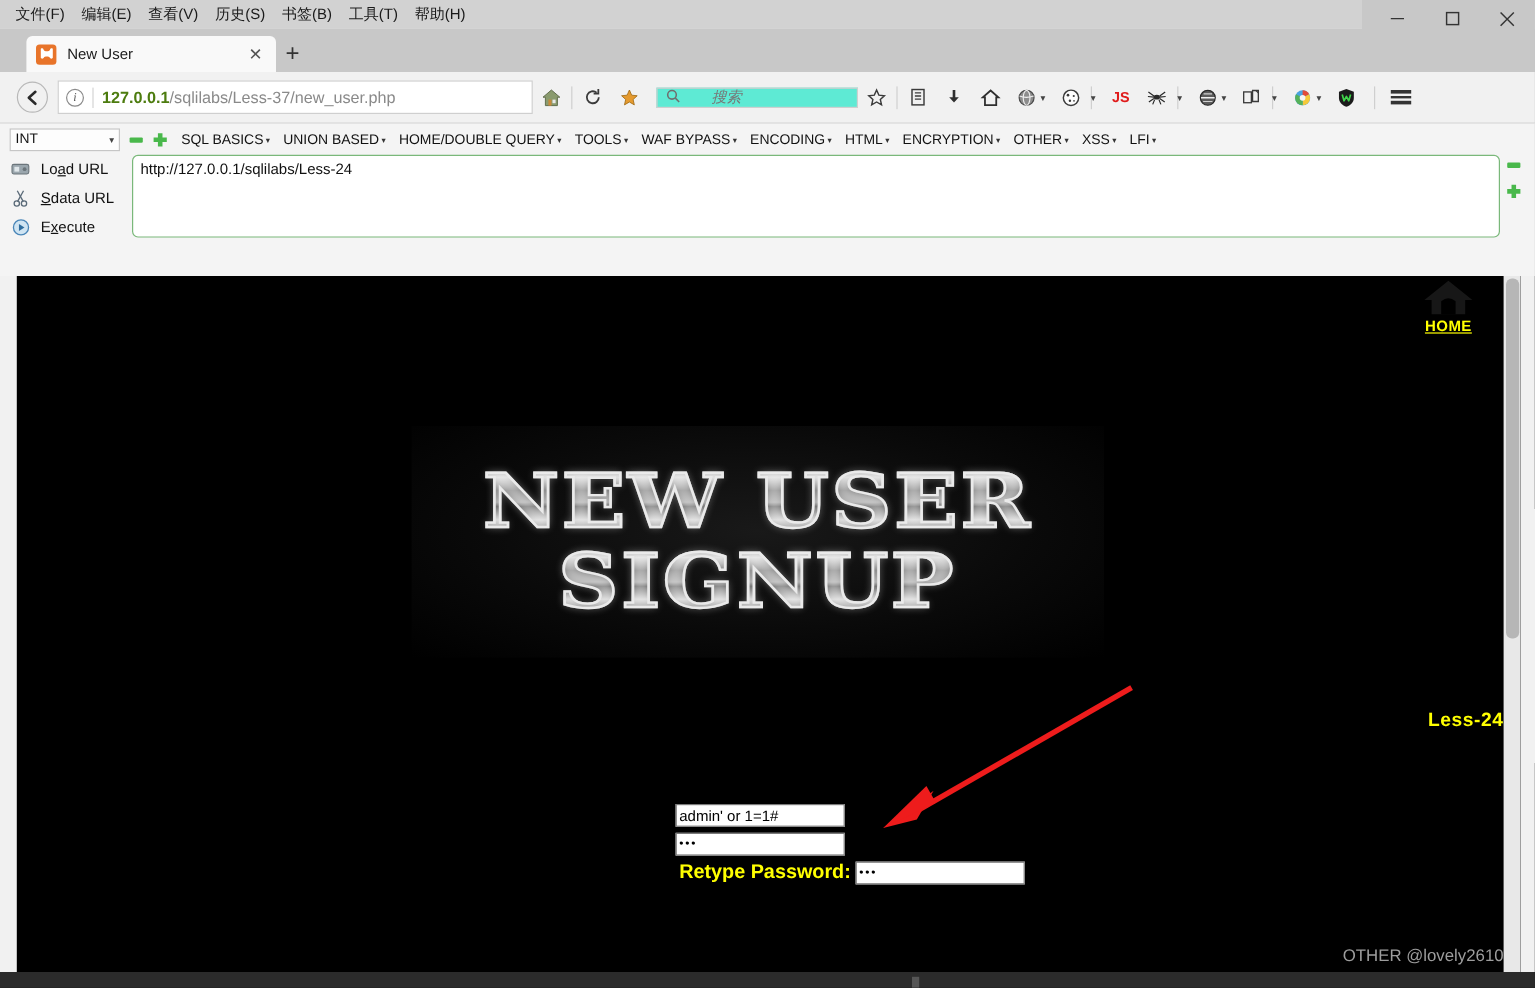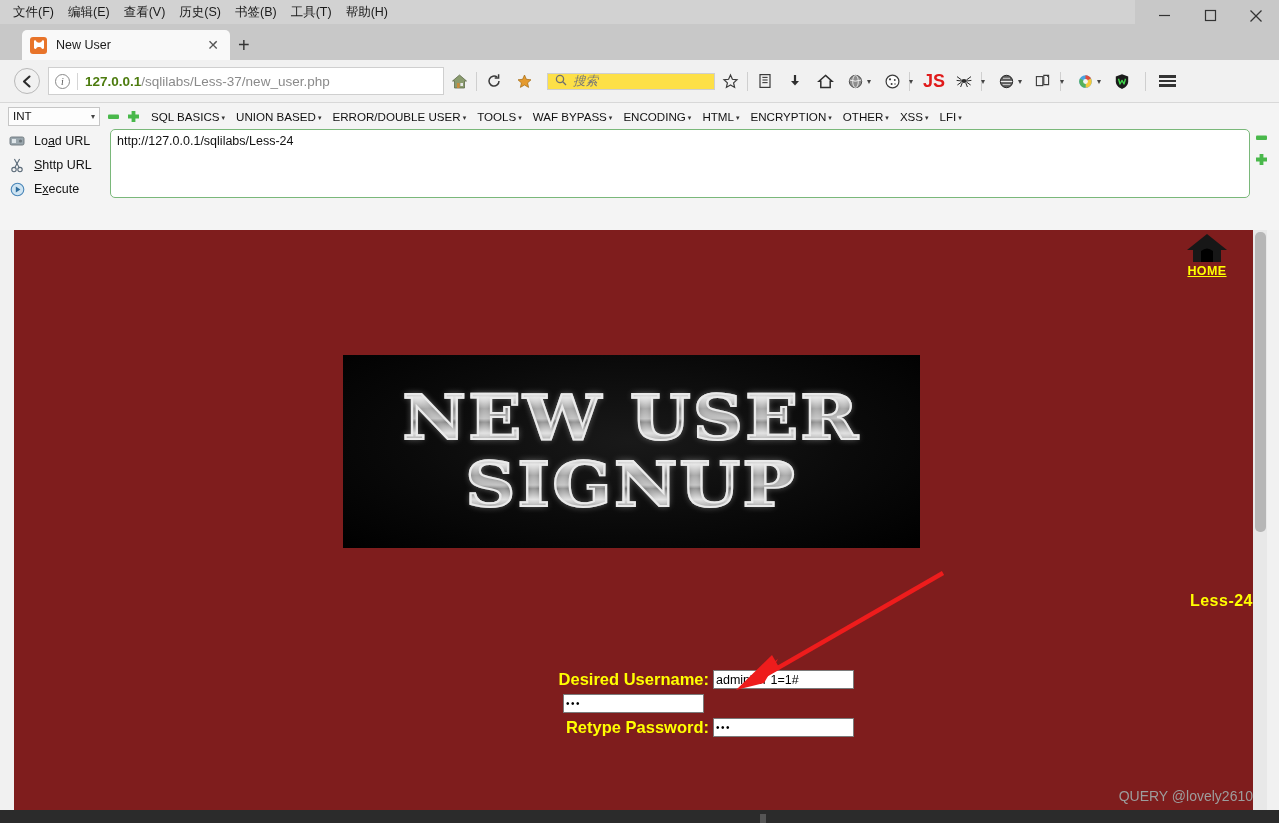--- a/index.html
+++ b/index.html
@@ -108,22 +108,22 @@
   #ident-icon {
     width: 15px; height: 15px; border: 1.2px solid #8a8a8a; border-radius: 50%;
     font-size: 10px; color: #555; display: flex; align-items: center; justify-content: center;
     font-family: "Liberation Serif", serif; font-style: italic; flex: none;
   }
   #url-sep { width: 1px; height: 17px; background: #d5d5d5; margin: 0 7px; flex: none; }
   #url-text { font-size: 13.5px; color: #8a8a8a; white-space: nowrap; }
   #url-text b { color: #4d7c0f; font-weight: 700; }
   #searchbar {
     flex: none; width: 168px; height: 17px; margin-left: 8px;
-    background: #fde047; border: 1px solid #cfcfcf;
-    display: flex; align-items: center; padding: 0 7px;
+    background: #5eead4; border: 1px solid #cfcfcf;
+    display: flex; align-items: center; padding: 0 7px; gap: 20px;
   }
   #searchbar .sicon { font-size: 12px; color: #6f6f6f; margin-right: 6px; }
   #searchbar .sph { font-size: 12.5px; color: #777; font-style: italic; }
   .toolicon {
     width: 30px; height: 30px; flex: none;
     display: flex; align-items: center; justify-content: center;
     font-size: 15px; color: #3b3b3b;
   }
   .caret { font-size: 8px; color: #444; margin-left: -3px; width: 10px; flex: none; }
   .vsep { width: 1px; height: 19px; background: #cfcfcf; flex: none; margin: 0 2px; }
@@ -189,21 +189,21 @@
     width: 134px; height: 22px; background: #fff; border: 1px solid #7ab87a;
     font-size: 11.8px; color: #8c8c8c; font-style: italic;
     display: flex; align-items: center; padding: 0 4px;
     margin-right: 6px; flex: none; overflow: hidden;
   }
   #hb-row3 .dotted-sep { width:1px; height:20px; border-left:1px dotted #a8a8a8; margin:0 8px; flex:none;}
 
   
   #viewport {
     position: absolute; left: 14px; top: 230px; width: 1253px; height: 580px;
-    background: #7f1d1d; overflow: hidden;
+    background: #000000; overflow: hidden;
   }
   #page-scroll-track {
     position: absolute; right: 0; top: 0; width: 14px; height: 580px;
     background: #e8e8e8;
   }
   #page-scroll-thumb {
     position: absolute; right: 1px; top: 2px; width: 11px; height: 300px;
     background: #b6b6b6; border-radius: 5px;
   }
 
@@ -442,21 +442,21 @@
       <svg width="17" height="17" viewBox="0 0 17 17">
         <circle cx="8.5" cy="8.5" r="6.4" fill="#fdfdfd" stroke="#3a3a3a" stroke-width="1.2"></circle>
         <circle cx="6" cy="6.3" r="1.1" fill="#3a3a3a"></circle>
         <circle cx="10.8" cy="7" r="0.9" fill="#3a3a3a"></circle>
         <circle cx="7.6" cy="11" r="1" fill="#3a3a3a"></circle>
         <circle cx="11" cy="11" r="0.7" fill="#3a3a3a"></circle>
       </svg>
     </div>
     <div class="vsep"></div>
     <div class="caret">▾</div>
-    <div class="toolicon" style="color:#e01b1b;font-weight:bold;font-size:18px;">JS</div>
+    <div class="toolicon" style="color:#e01b1b;font-weight:bold;font-size:12px;">JS</div>
     <div class="toolicon">
       <svg width="18" height="16" viewBox="0 0 18 16">
         <ellipse cx="9" cy="8" rx="2.6" ry="2" fill="#2a2a2a"></ellipse>
         <g stroke="#2a2a2a" stroke-width="1">
           <path d="M6.6 7 L2 3.6 M6.6 8 L1.6 7.4 M6.6 9 L2.4 12 M7.2 10 L5.6 14"></path>
           <path d="M11.4 7 L16 3.6 M11.4 8 L16.4 7.4 M11.4 9 L15.6 12 M10.8 10 L12.4 14"></path>
         </g>
       </svg>
     </div>
     <div class="vsep"></div>
@@ -516,21 +516,21 @@
             <rect x="1" y="4.5" width="11" height="4.5" rx="1" fill="#49b84b"></rect>
           </svg>
       </div>
       <div class="hb-pm">
         <svg width="13" height="13" viewBox="0 0 13 13">
             <path d="M4.6 1 H8.4 V4.6 H12 V8.4 H8.4 V12 H4.6 V8.4 H1 V4.6 H4.6 Z" fill="#49b84b"></path>
           </svg>
       </div>
       <div class="hb-menu"><span>SQL BASICS</span><span class="ar">▾</span></div>
       <div class="hb-menu"><span>UNION BASED</span><span class="ar">▾</span></div>
-      <div class="hb-menu"><span>ERROR/DOUBLE USER</span><span class="ar">▾</span></div>
+      <div class="hb-menu"><span>HOME/DOUBLE QUERY</span><span class="ar">▾</span></div>
       <div class="hb-menu"><span>TOOLS</span><span class="ar">▾</span></div>
       <div class="hb-menu"><span>WAF BYPASS</span><span class="ar">▾</span></div>
       <div class="hb-menu"><span>ENCODING</span><span class="ar">▾</span></div>
       <div class="hb-menu"><span>HTML</span><span class="ar">▾</span></div>
       <div class="hb-menu"><span>ENCRYPTION</span><span class="ar">▾</span></div>
       <div class="hb-menu"><span>OTHER</span><span class="ar">▾</span></div>
       <div class="hb-menu"><span>XSS</span><span class="ar">▾</span></div>
       <div class="hb-menu"><span>LFI</span><span class="ar">▾</span></div>
     </div>
 
@@ -547,21 +547,21 @@
       </div>
       <div class="hb-act">
         <span class="ic">
           <svg width="14" height="15" viewBox="0 0 14 15">
               <circle cx="4" cy="11.6" r="2.2" fill="none" stroke="#5a6a78" stroke-width="1.1"></circle>
               <circle cx="10" cy="11.6" r="2.2" fill="none" stroke="#5a6a78" stroke-width="1.1"></circle>
               <line x1="4.6" y1="10" x2="9.6" y2="1" stroke="#5a6a78" stroke-width="1.1"></line>
               <line x1="9.4" y1="10" x2="4.4" y2="1" stroke="#5a6a78" stroke-width="1.1"></line>
             </svg>
         </span>
-        <span class="lb"><span></span><u>S</u><span>http URL</span></span>
+        <span class="lb"><span></span><u>S</u><span>data URL</span></span>
       </div>
       <div class="hb-act">
         <span class="ic">
           <svg width="15" height="15" viewBox="0 0 15 15">
               <circle cx="7.5" cy="7.5" r="6.3" fill="#cfe4f2" stroke="#4a86b8" stroke-width="1.1"></circle>
               <path d="M5.8 4.6 L10.4 7.5 L5.8 10.4 Z" fill="#2f6d9e"></path>
             </svg>
         </span>
         <span class="lb"><span>E</span><u>x</u><span>ecute</span></span>
       </div>
@@ -664,37 +664,36 @@
 
     <div id="banner">
       <div class="chrome-text l1">NEW USER</div>
       <div class="chrome-text l2">SIGNUP</div>
     </div>
 
     <div id="less-title">Less-24</div>
 
     <div id="form-area">
       <div class="frow">
-        <div class="flabel">Desired Username:</div>
         <div class="finput">admin' or 1=1#</div>
       </div>
       <div class="frow">
         <div class="finput pw">•••</div>
       </div>
       <div class="frow">
         <div class="flabel">Retype Password:</div>
         <div class="finput pw">•••</div>
       </div>
     </div>
 
     <div id="page-scroll-track">
       <div id="page-scroll-thumb"></div>
     </div>
 
-    <span id="watermark">QUERY @lovely2610</span>
+    <span id="watermark">OTHER @lovely2610</span>
   </div>
 
   <svg id="arrow-svg" width="250" height="125" viewBox="0 0 250 125">
     <line x1="243" y1="8" x2="62" y2="112" stroke="#ee1c1c" stroke-width="4.5"></line>
     <path d="M36 125 L78 94 L64 118 Z" fill="#ee1c1c"></path>
     <path d="M36 125 L72 90 L80 104 Z" fill="#ee1c1c"></path>
   </svg>
 
 </div>
 

